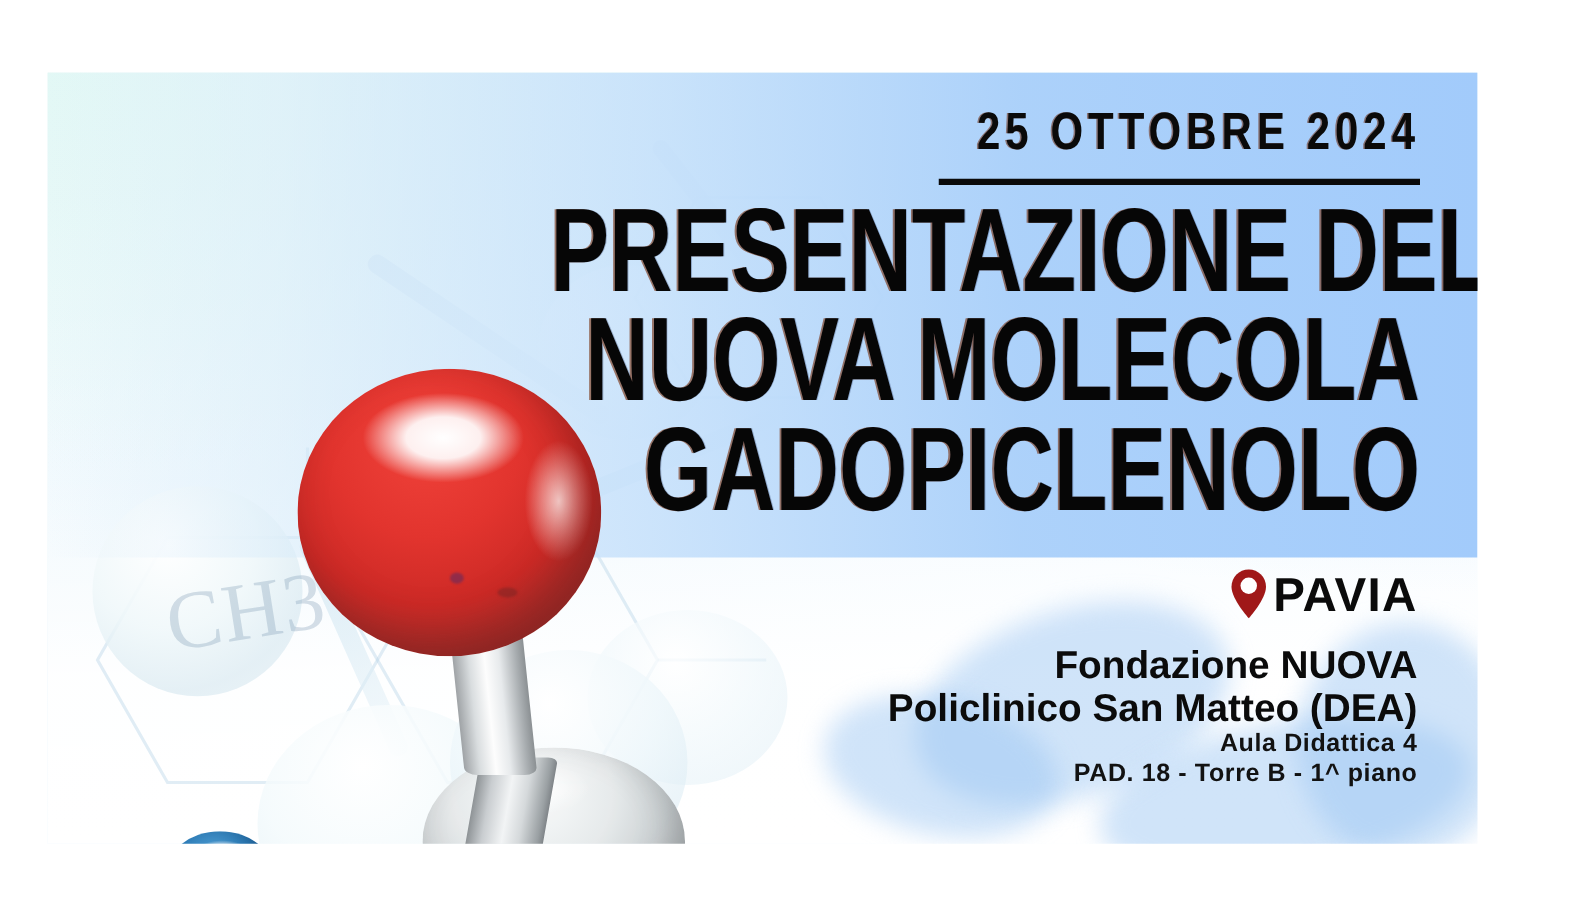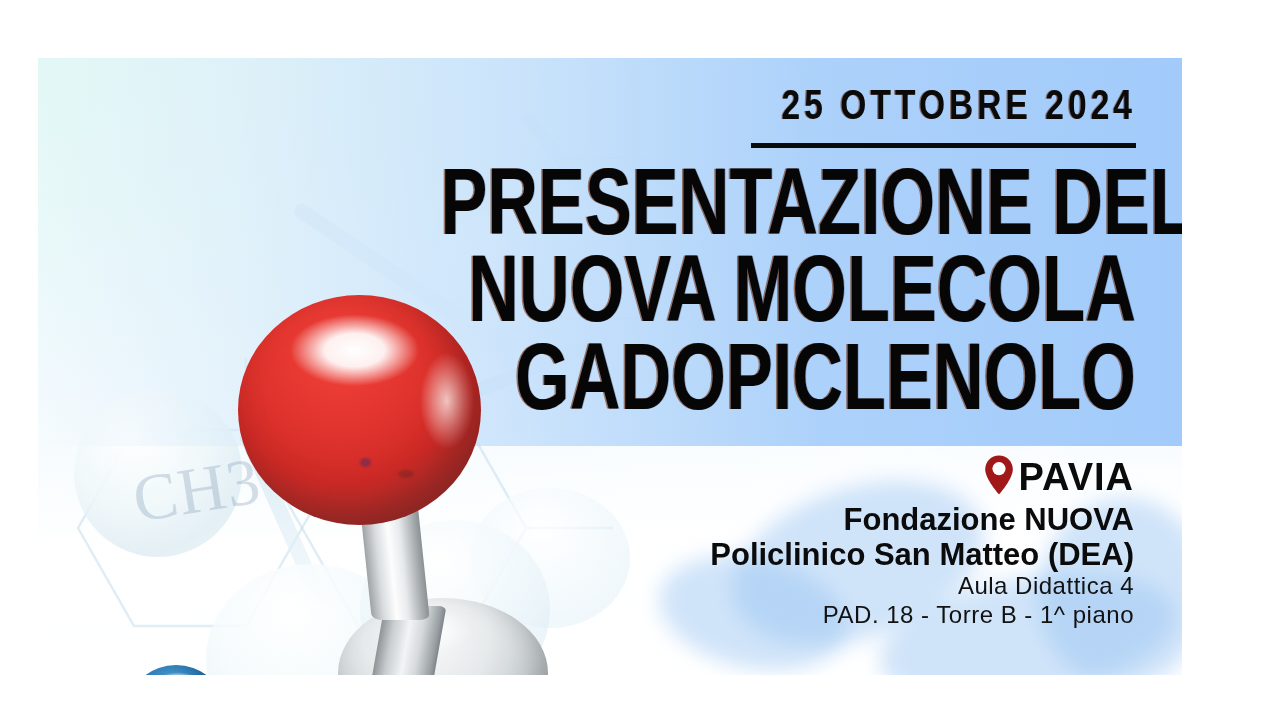--- a/index.html
+++ b/index.html
@@ -275,21 +275,21 @@
     top: 398px;
     width: 720px;
     text-align: right;
     color: #0b0b0b;
   }
   #venue-city-row {
     display: flex;
     align-items: center;
     justify-content: flex-end;
     gap: 4px;
-    margin-bottom: 5px;
+    margin-bottom: 17px;
   }
   #pin-icon {
     display: inline-block;
     width: 32px;
     height: 42px;
     flex: 0 0 auto;
     position: relative;
     top: -2px;
   }
   #venue-city {
@@ -305,22 +305,22 @@
     font-family: "Liberation Sans", sans-serif;
     font-weight: 700;
     font-size: 31px;
     line-height: 1.12;
     letter-spacing: 0px;
     color: #0b0b0b;
   }
   .venue-light {
     display: block;
     font-family: "Liberation Sans", sans-serif;
-    font-weight: 400;
-    font-size: 24px;
+    font-weight: 700;
+    font-size: 20px;
     line-height: 1.18;
     letter-spacing: 0.5px;
     color: #121212;
   }
 </style>
 </head>
 <body>
 
 <div id="slide">
 

